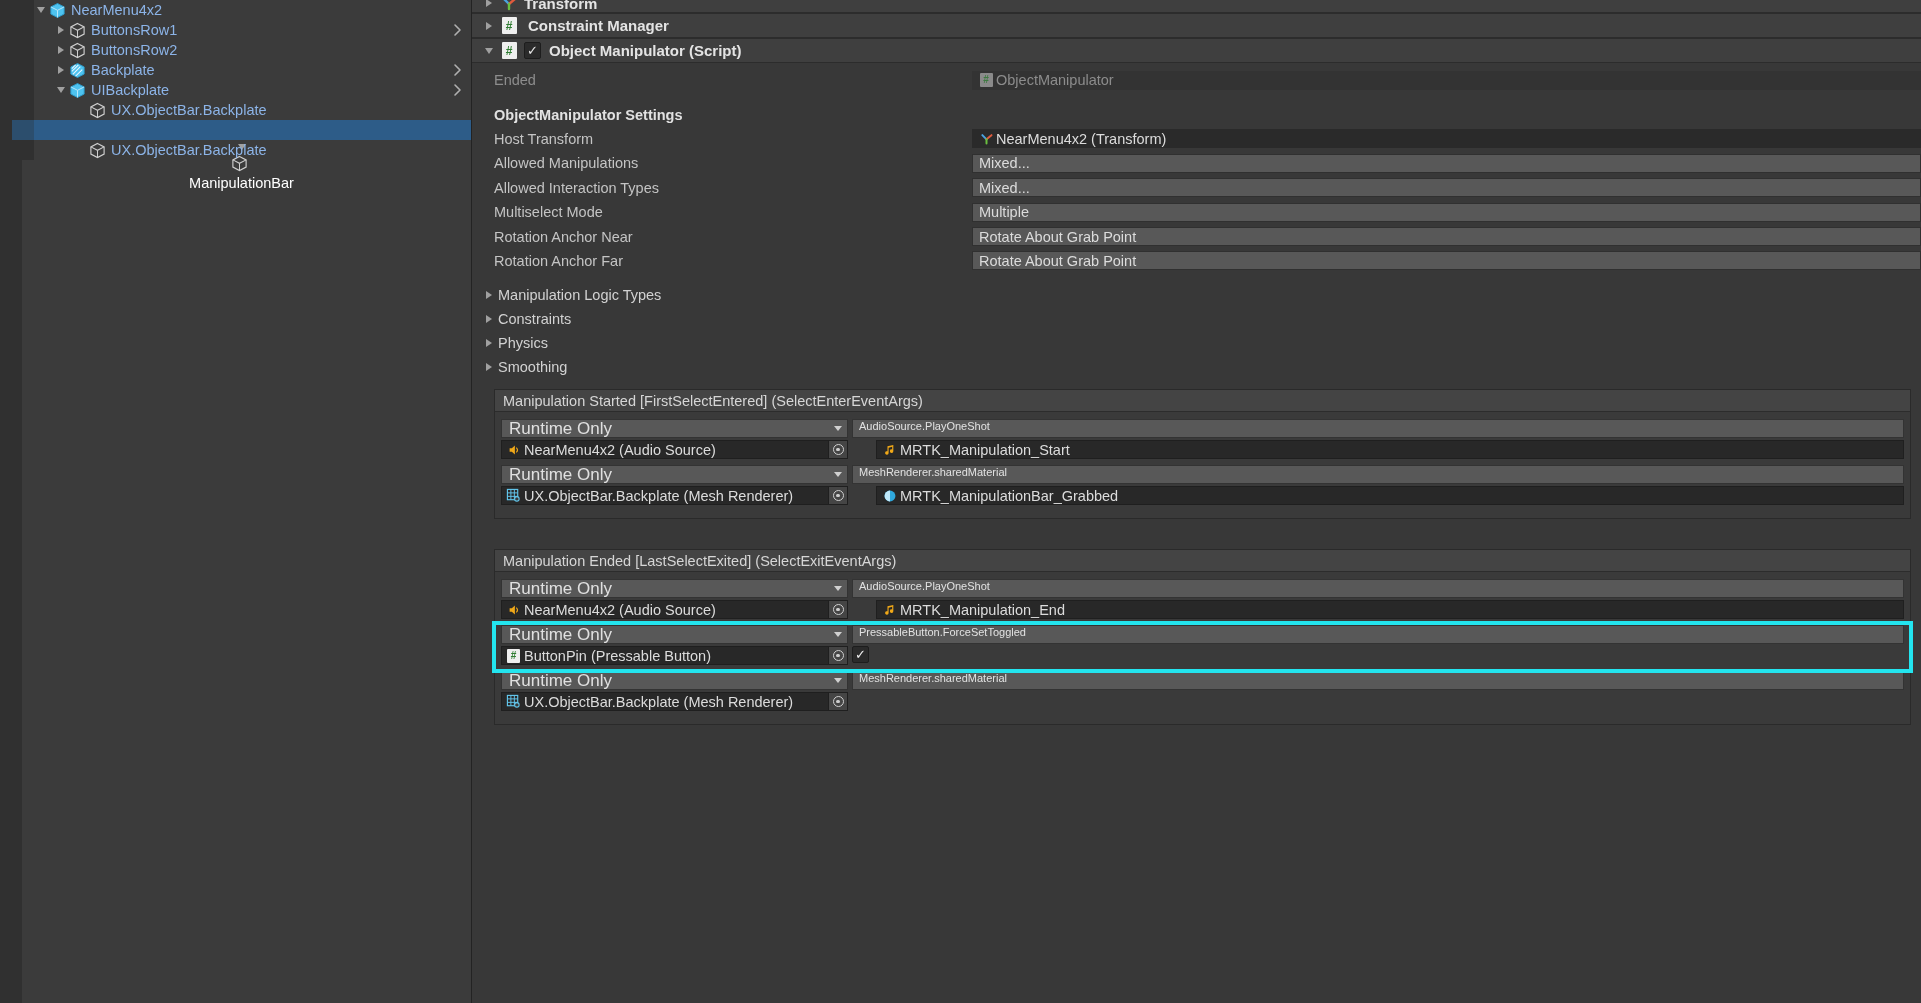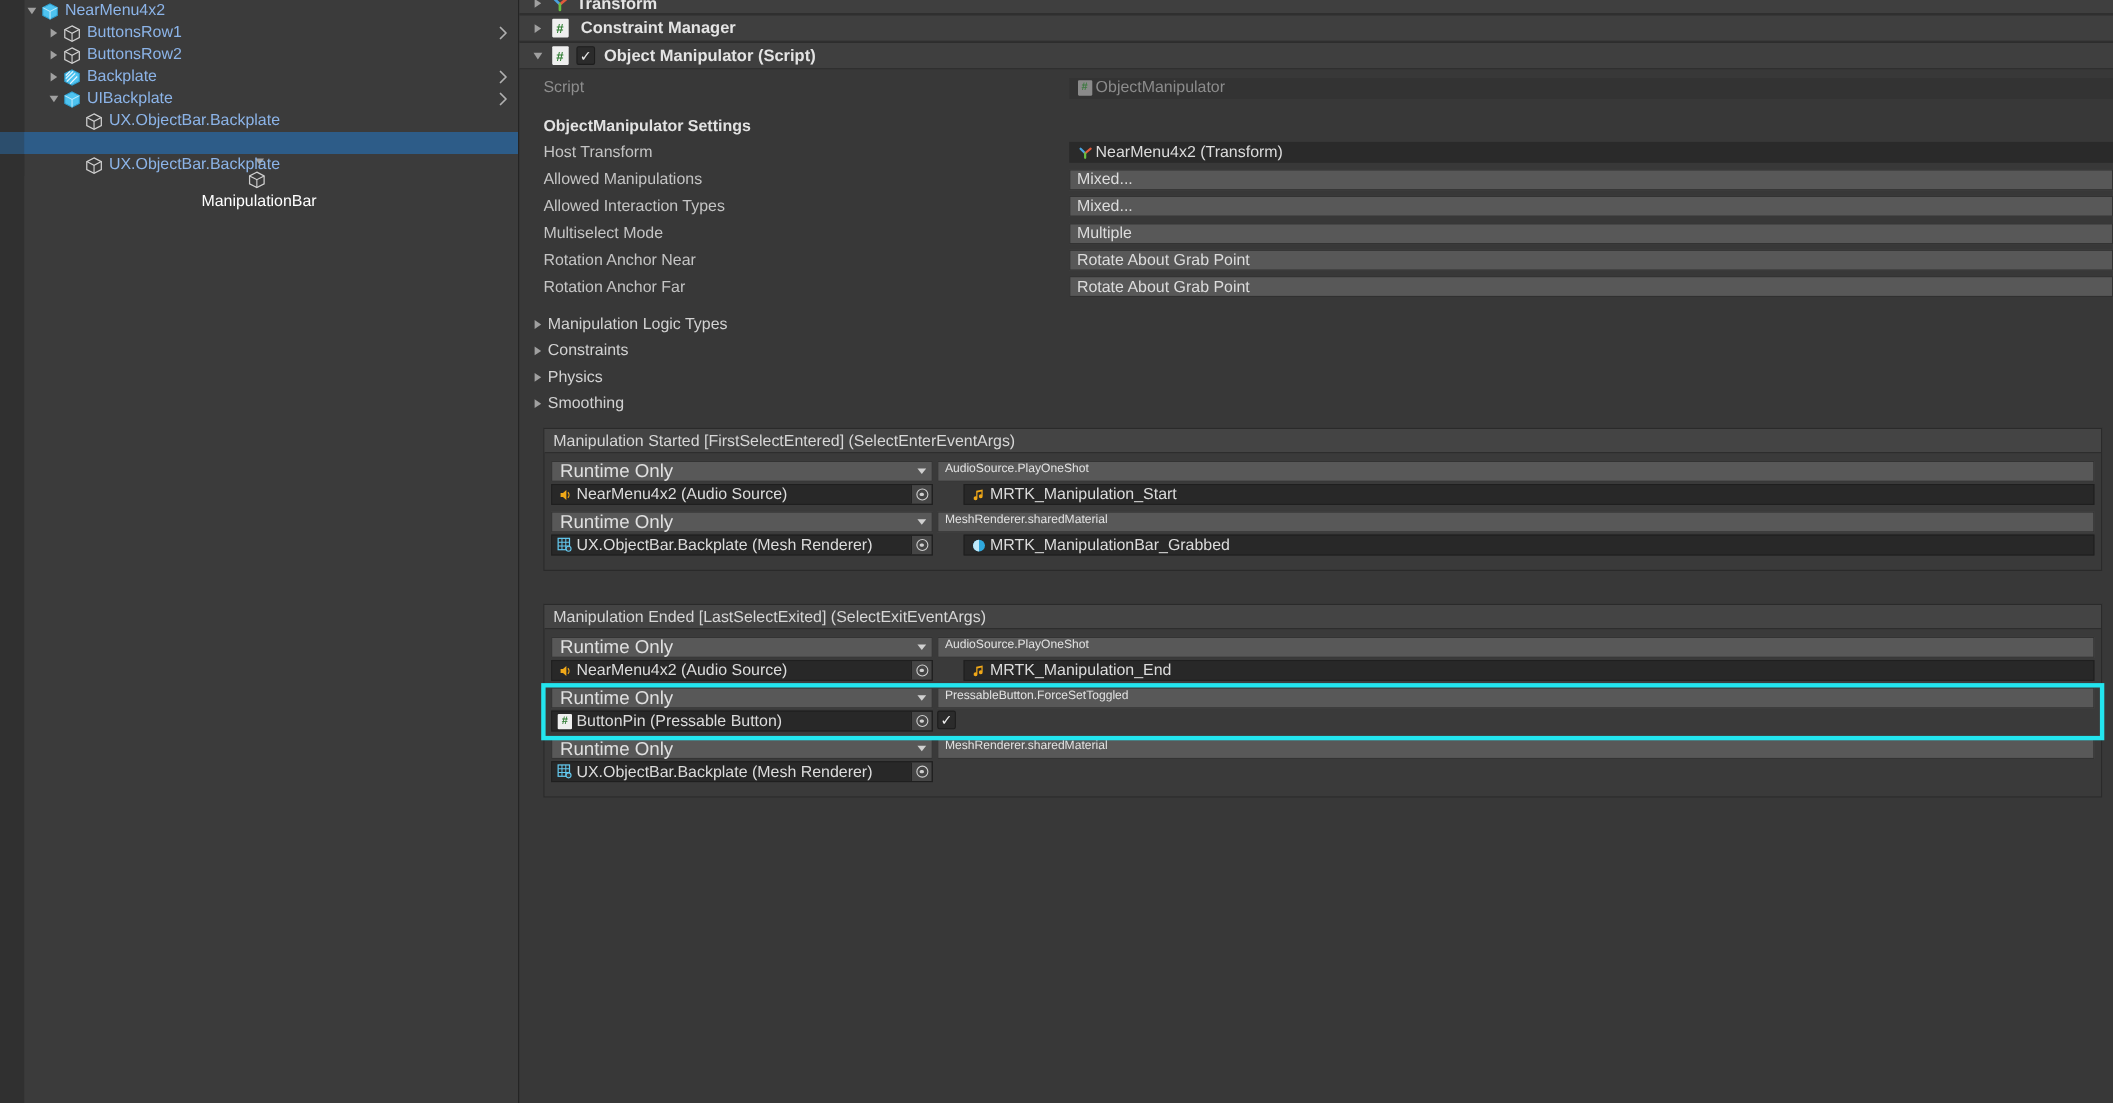--- a/index.html
+++ b/index.html
@@ -16,21 +16,21 @@
     position: relative;
     width: 471px; height: 1003px;
     background: #3b3b3b;
     flex: 0 0 471px;
     overflow: hidden;
   }
   .h-gutter {
     position: absolute; left: 0; top: 0; width: 22px; height: 100%;
     background: #303030;
   }
-  .h-rows { position: absolute; left: 0; top: 0; right: 0; }
+  .h-rows { position: absolute; left: 12px; top: 0; right: 0; }
   .h-row {
     position: relative;
     height: 20px;
     display: flex; align-items: center;
     font-size: 14.5px;
     color: #8cb4e8;
     white-space: nowrap;
   }
   .h-row.selected { background: #2d5c88; flex-direction: column; }
   .h-row.selected .h-label { color: #ffffff; }
@@ -383,21 +383,21 @@
       <span class="comp-icon">
         <span class="cs-badge">#</span>
       </span>
       <span class="comp-check">✓</span>
       <span class="comp-title">Object Manipulator (Script)</span>
     </div>
 
     <div class="body">
 
       <div class="prop-row" style="margin-top:5px;">
-        <span class="prop-label dim">Script</span>
+        <span class="prop-label dim">Ended</span>
         <span class="prop-field f-objdis">
           <span class="f-icon">
               <span class="cs-badge sm" style="background:#8a8a8a;color:#3d7a40;">#</span>
             </span>
           <span>ObjectManipulator</span>
         </span>
       </div>
 
       <div class="spacer-sm"></div>
 

